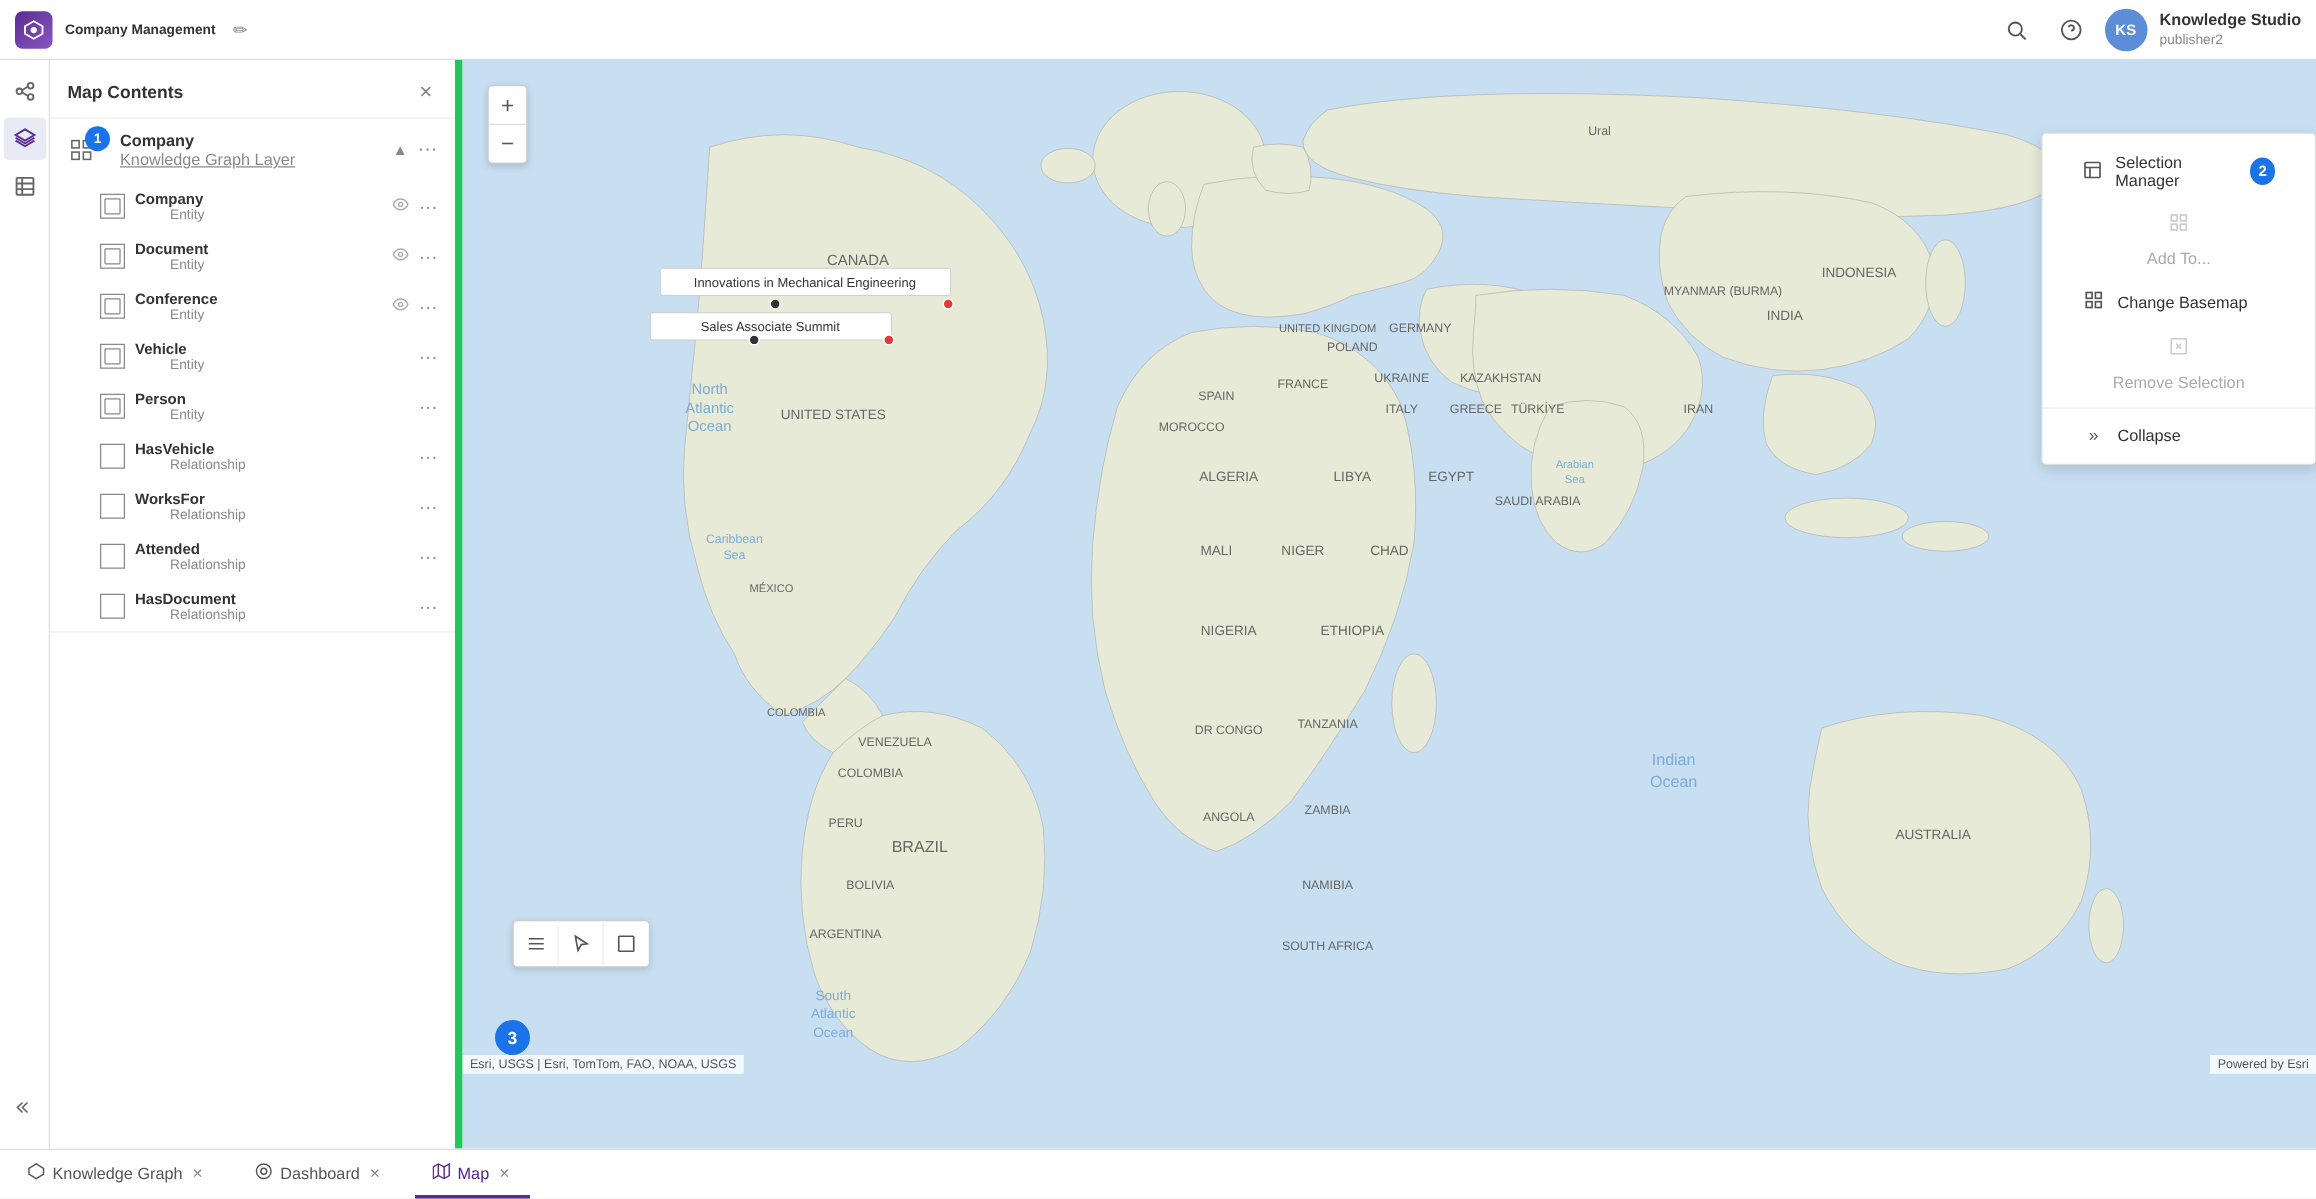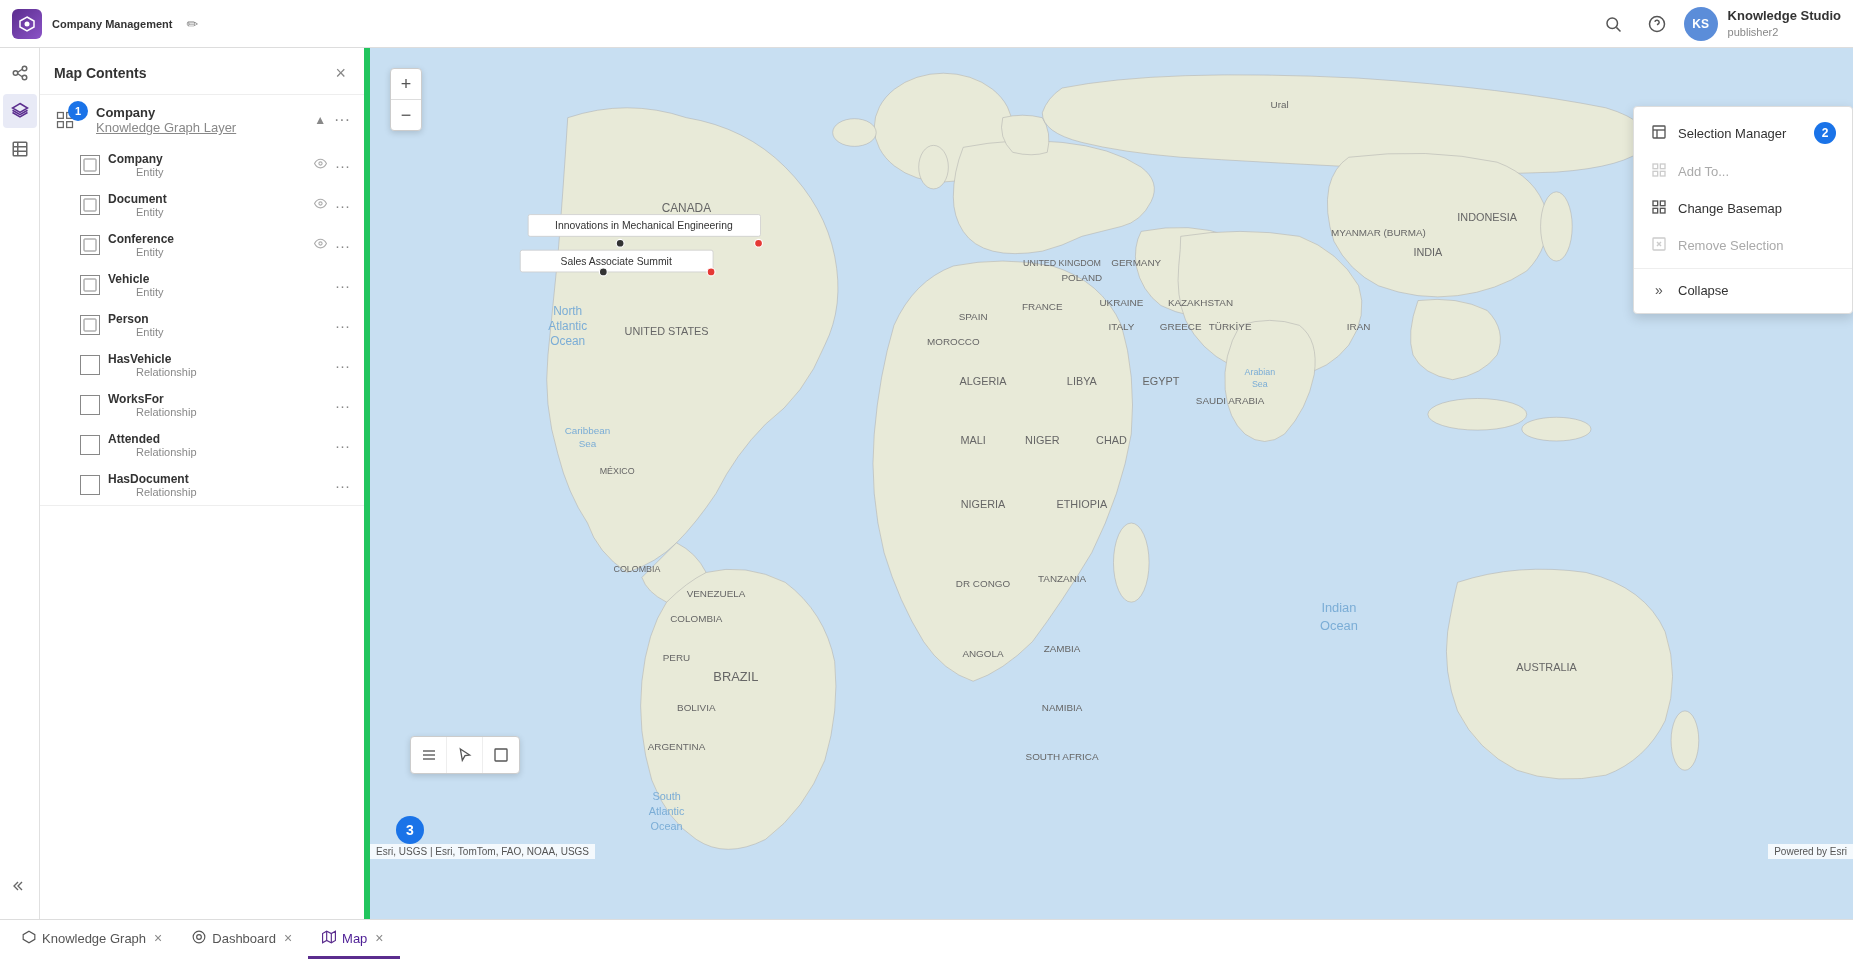--- a/index.html
+++ b/index.html
@@ -303,40 +303,40 @@
       background: #fff;
       border: 1px solid #ddd;
       border-radius: 4px;
       box-shadow: 0 4px 12px rgba(0,0,0,0.15);
       z-index: 200;
       padding: 6px 0;
     }
     .dropdown-item {
       display: flex;
       align-items: center;
-      padding: 9px 16px;
+      padding: 9px 32px;
       gap: 10px;
       cursor: pointer;
       color: #333;
       font-size: 13px;
     }
-    .dropdown-item.disabled { color: #aaa; cursor: default; }
+    .dropdown-item.disabled { color: #aaa; cursor: default; flex-direction: column; }
     .dropdown-icon { font-size: 14px; color: #555; width: 18px; text-align: center; }
     .dropdown-item.disabled .dropdown-icon { color: #ccc; }
     .dropdown-divider { height: 1px; background: #eee; margin: 4px 0; }
 
     
     .tabbar {
       height: 40px;
       background: #fff;
       border-top: 1px solid #ddd;
       display: flex;
       align-items: center;
       padding: 0 8px;
-      gap: 0;
+      gap: 12px;
       flex-shrink: 0;
     }
     .tab-item {
       display: flex;
       align-items: center;
       padding: 0 14px;
       height: 100%;
       gap: 6px;
       cursor: pointer;
       font-size: 13px;

